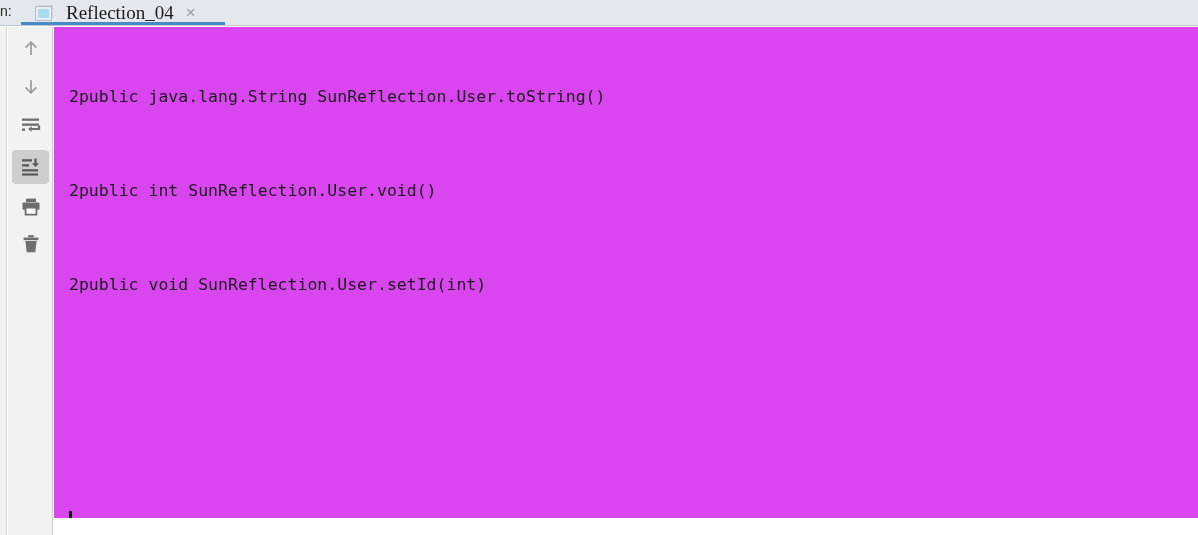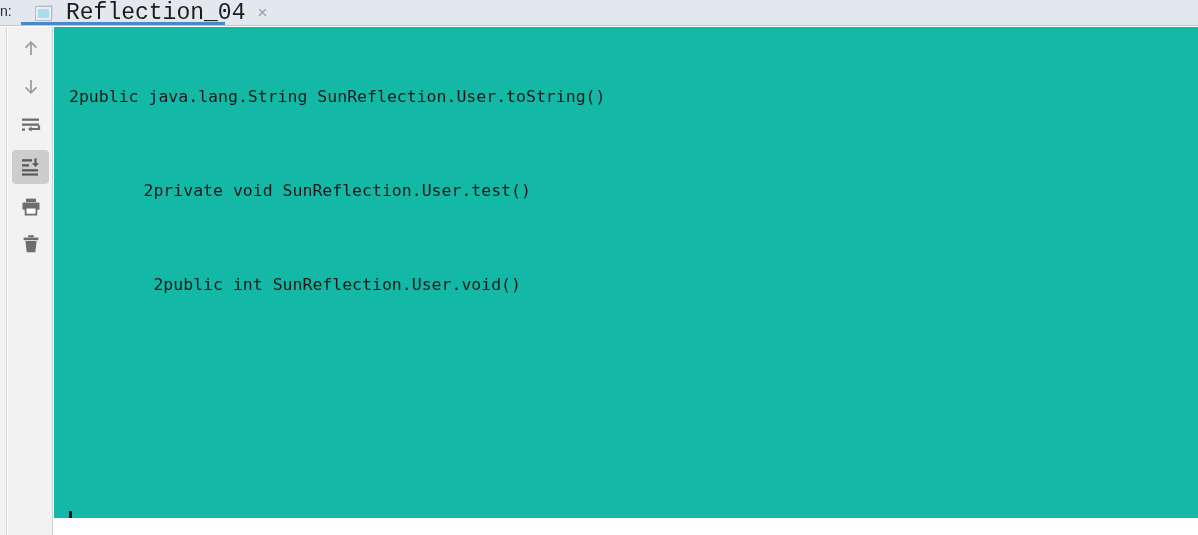--- a/index.html
+++ b/index.html
@@ -67,25 +67,25 @@
     box-shadow: 2px -2px 0 -1px #cfd4dc;
   }
   .tab-icon i {
     position: absolute;
     left: 2px; top: 2px;
     right: 2px; bottom: 2px;
     background: #aadcef;
     display: block;
   }
   .tab-title {
-    font-size: 23px;
+    font-size: 19px;
     color: #1c1c1c;
     line-height: 26px;
     white-space: nowrap;
-    font-family: Liberation Mono, monospace;
+    font-family: Liberation Serif, serif;
   }
   .tab-close {
     margin-left: 12px;
     font-size: 17px;
     color: #9a9a9a;
     line-height: 26px;
     font-family: "Liberation Sans", sans-serif;
   }
 
   
@@ -118,23 +118,22 @@
   }
   .tool.selected { background: #cdcdcd; }
   .tool svg { display: block; }
 
   
   .console {
     position: absolute;
     left: 54px; top: 27px;
     width: 1144px;
     height: 508px;
-    background: #14b8a6;
+    background: #d946ef;
     overflow: hidden;
-    text-align: center;
   }
   .lines {
     position: absolute;
     left: 15px;
     top: -9px;
     white-space: pre;
     font-family: "DejaVu Sans Mono", "Liberation Mono", monospace;
     font-size: 16.5px;
     line-height: 31.4px;
     color: #1b1b1b;
@@ -230,22 +229,22 @@
         <rect x="3.6" y="3.6" width="14.8" height="2.6" fill="#6e6e6e"></rect>
         <path d="M5.4 7 L16.6 7 L15.3 18.2 L6.7 18.2 Z" fill="#6e6e6e"></path>
       </svg>
     </div>
 
   </div>
 
   <div class="console">
     <div class="lines">
       <div class="line">2public java.lang.String SunReflection.User.toString()</div>
-      <div class="line">2private void SunReflection.User.test()</div>
       <div class="line">2public int SunReflection.User.void()</div>
+      <div class="line">2public void SunReflection.User.setId(int)</div>
       
       
       
       
       
       
       
       
       
       

